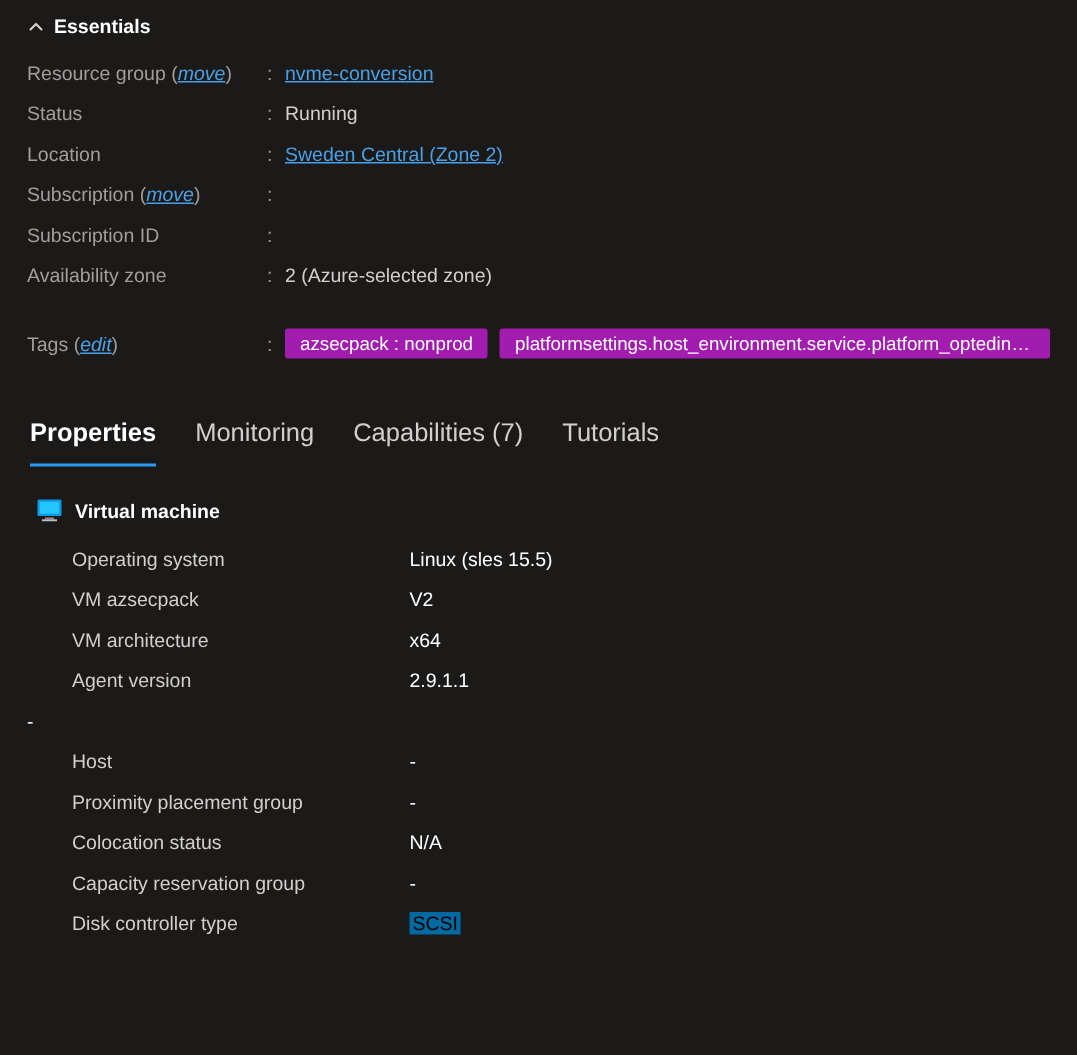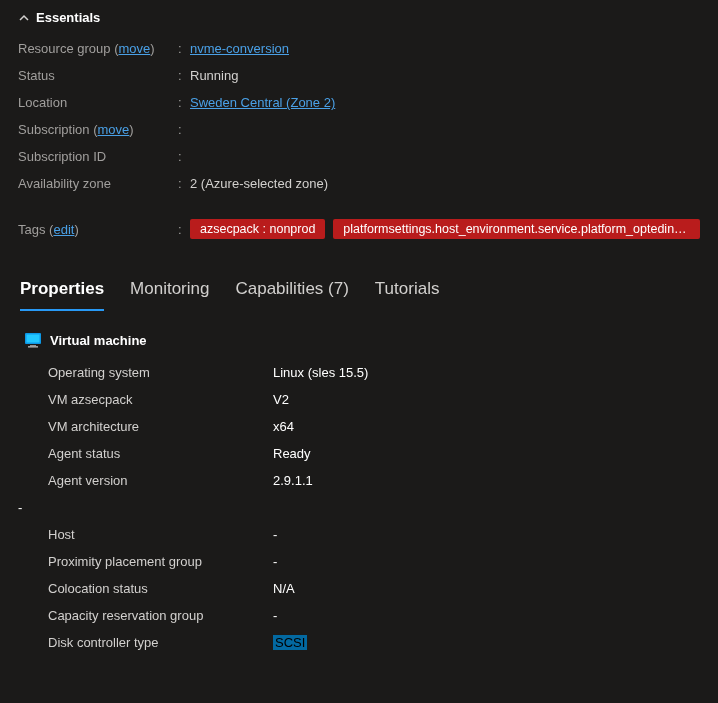--- a/index.html
+++ b/index.html
@@ -48,24 +48,24 @@
     align-items: center;
     gap: 6px;
     flex: 1;
     min-width: 0;
   }
   .ess-val a, .link {
     color: #4aa0e6;
     text-decoration: underline;
     cursor: pointer;
   }
-  .move-link { color: #4aa0e6; text-decoration: underline; cursor: pointer; }
+  .move-link { color: #4aa0e6; text-decoration: underline; cursor: pointer; font-style: italic; }
   .paren { color: #a19f9d; }
   .tag-pill {
-    background: #b91c1c;
+    background: #a21caf;
     color: #fff;
     padding: 3px 10px;
     border-radius: 2px;
     font-size: 12.5px;
     white-space: nowrap;
     overflow: hidden;
     text-overflow: ellipsis;
     cursor: pointer;
   }
   .tags-wrap { display: flex; gap: 8px; min-width: 0; }
@@ -229,24 +229,20 @@
         </div>
         <div class="prop-row">
           <div class="prop-label">VM azsecpack</div>
           <div class="prop-val">V2</div>
         </div>
         <div class="prop-row">
           <div class="prop-label">VM architecture</div>
           <div class="prop-val">x64</div>
         </div>
         <div class="prop-row">
-          <div class="prop-label">Agent status</div>
-          <div class="prop-val">Ready</div>
-        </div>
-        <div class="prop-row">
           <div class="prop-label">Agent version</div>
           <div class="prop-val">2.9.1.1</div>
         </div>
         <div class="prop-row">
           <div class="prop-val">-</div>
         </div>
         <div class="prop-row">
           <div class="prop-label">Host</div>
           <div class="prop-val">-</div>
         </div>

